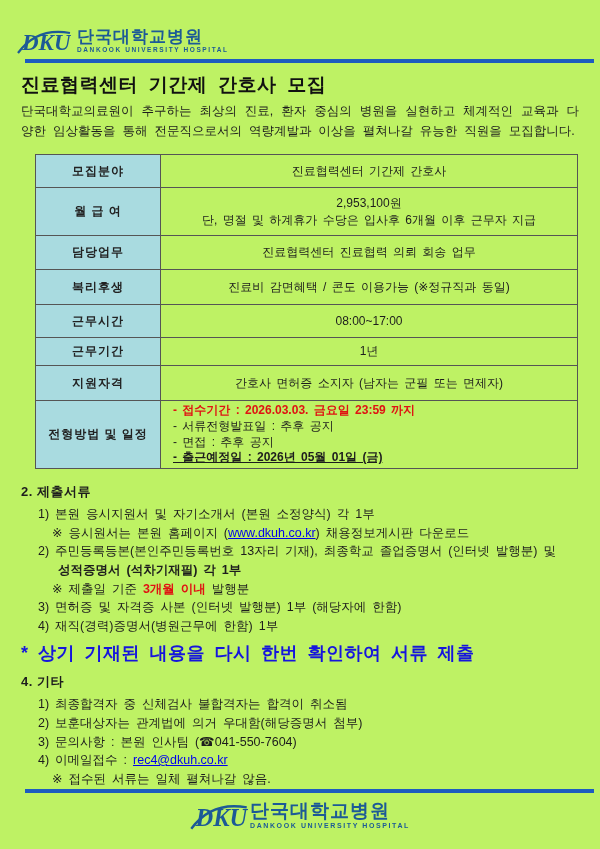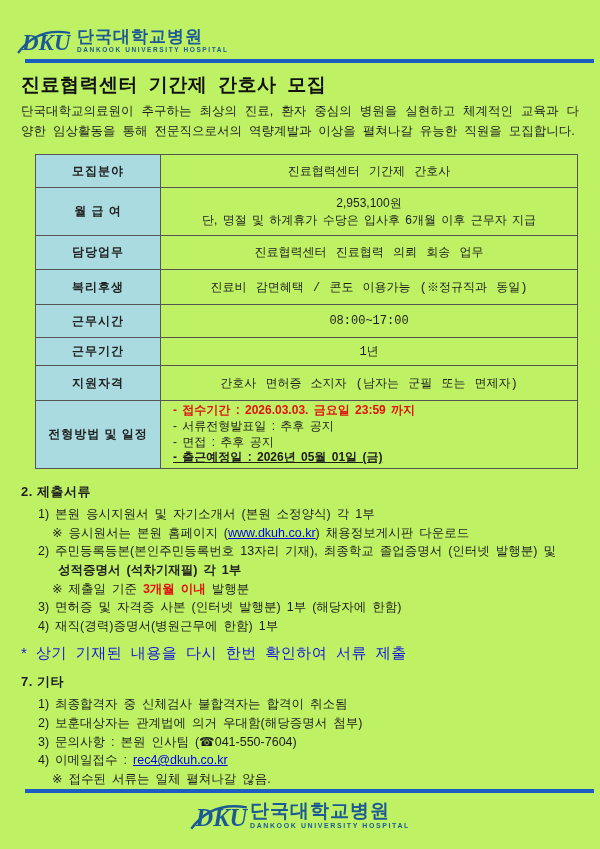--- a/index.html
+++ b/index.html
@@ -37,37 +37,37 @@
   .sec-heading.s2 { margin-top:14px; margin-bottom:4px; }
   .sec-heading.s3 { margin-top:10px; margin-bottom:4px; }
 
   
   table.recruit { border-collapse:collapse; margin-left:14px; width:543px; font-size:12px; }
   table.recruit td { border:1px solid #555; padding:2px 12px; }
   td.lbl {
     background:#a9dbe0; text-align:center; font-weight:bold;
     width:100px; letter-spacing:1px; color:#222;
   }
-  td.val { text-align:center; word-spacing:2px;font-family:Liberation Mono, monospace; }
+  td.val { text-align:center; word-spacing:2px; }
   td.val2 { text-align:center; line-height:17px; word-spacing:2px; }
   td.sched { text-align:left; padding:4px 4px 4px 14px; }
   .sched p { margin:0; line-height:15.8px; word-spacing:2px; }
   .red-bold { color:#e01212; font-weight:bold; }
   .bold-underline { font-weight:bold; text-decoration:underline; }
   .r1{height:33px}.r2{height:48px}.r3{height:34px}.r4{height:35px}
   .r5{height:33px}.r6{height:28px}.r7{height:35px}.r8{height:62px}
 
   
   .list p { margin:0; line-height:18.6px; font-size:12.5px; word-spacing:2.5px; }
   .lv1 { margin-left:17px !important; }
   .lv2 { margin-left:31px !important; }
   .lv2b { margin-left:37px !important;font-weight:bold; }
   .link { color:#0000ee; text-decoration:underline; cursor:pointer; }
   .note-blue {
-    color:#1515dd; font-weight:normal; font-size:15px; letter-spacing:0.5px;
+    color:#1515dd; font-weight:bold; font-size:18px; letter-spacing:0.5px;
     word-spacing:4px; margin:8px 0 0 0; line-height:20px;
   }
 
   
   .footer { position:absolute; left:0; right:0; top:789px; }
   .footer-line { height:4px; background:#1d5cc0; margin:0 6px 0 25px; }
   .footer .logo { justify-content:center; margin-top:7px; }
   .footer .logo-kr { font-size:19px; }
   .footer .logo-en { font-size:7px; }
 </style>
@@ -148,21 +148,21 @@
       <p class="lv1">1) 본원 응시지원서 및 자기소개서 (본원 소정양식) 각 1부</p>
       <p class="lv2"><span>※ 응시원서는 본원 홈페이지 (</span><a class="link">www.dkuh.co.kr</a><span>) 채용정보게시판 다운로드</span></p>
       <p class="lv1">2) 주민등록등본(본인주민등록번호 13자리 기재), 최종학교 졸업증명서 (인터넷 발행분) 및</p>
       <p class="lv2b">성적증명서 (석차기재필) 각 1부</p>
       <p class="lv2"><span>※ 제출일 기준 </span><span class="red-bold">3개월 이내</span><span> 발행분</span></p>
       <p class="lv1">3) 면허증 및 자격증 사본 (인터넷 발행분) 1부 (해당자에 한함)</p>
       <p class="lv1">4) 재직(경력)증명서(병원근무에 한함) 1부</p>
     </div>
     <p class="note-blue">* 상기 기재된 내용을 다시 한번 확인하여 서류 제출</p>
 
-    <div class="sec-heading s3">7. 기타</div>
+    <div class="sec-heading s3">4. 기타</div>
     <div class="list">
       <p class="lv1">1) 최종합격자 중 신체검사 불합격자는 합격이 취소됨</p>
       <p class="lv1">2) 보훈대상자는 관계법에 의거 우대함(해당증명서 첨부)</p>
       <p class="lv1">3) 문의사항 : 본원 인사팀 (☎041-550-7604)</p>
       <p class="lv1"><span>4) 이메일접수 : </span><a class="link">rec4@dkuh.co.kr</a></p>
       <p class="lv2">※ 접수된 서류는 일체 펼쳐나갈 않음.</p>
     </div>
   </div>
 
   <div class="footer">

